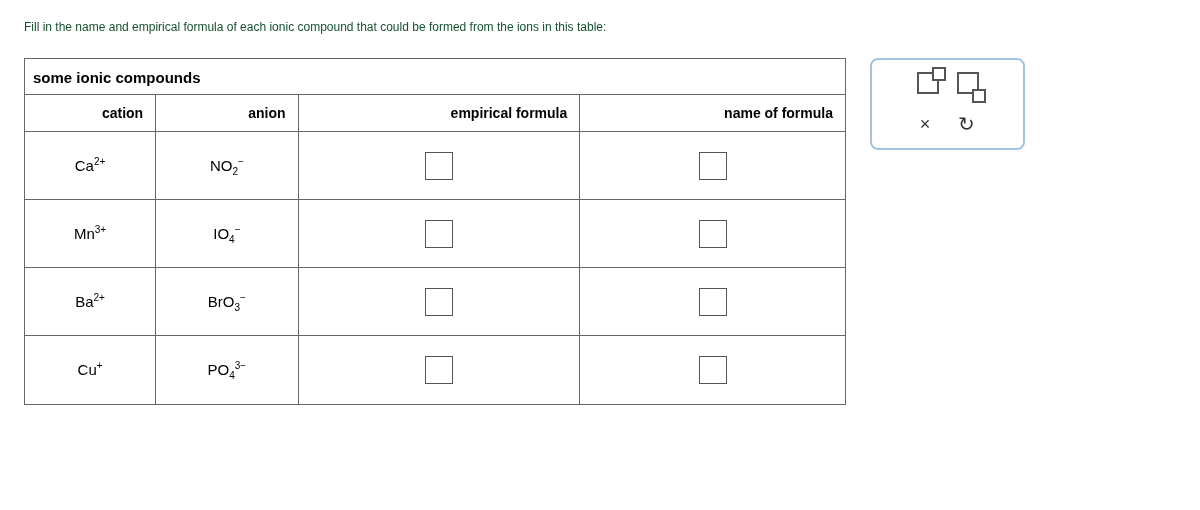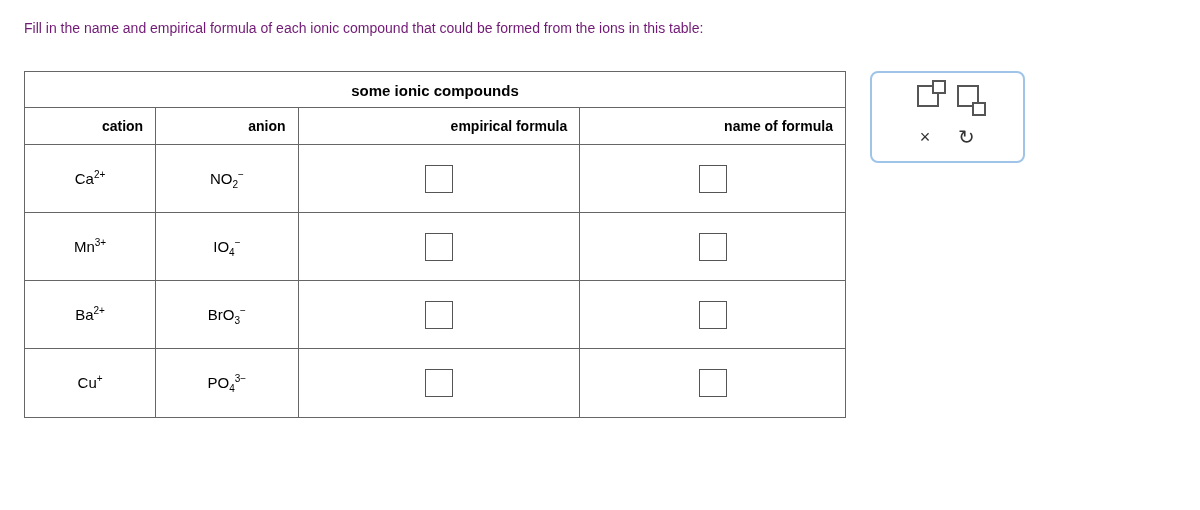--- a/index.html
+++ b/index.html
@@ -11,44 +11,44 @@
       overflow: hidden;
       position: relative;
     }
 
     .page-container {
       padding: 18px 24px;
       position: relative;
     }
 
     .instruction-text {
-      font-size: 14px;
-      color: #701a75;
-      margin-bottom: 32px;
+      font-size: 12px;
+      color: #14532d;
+      margin-bottom: 22px;
       line-height: 1.5;
     }
 
     .main-layout {
       display: flex;
       align-items: flex-start;
       gap: 24px;
     }
 
     
     .table-wrapper {
       border: 1.5px solid #666;
     }
 
     table {
       border-collapse: collapse;
       width: 820px;
     }
 
     .table-title-row td {
-      text-align: center;
+      text-align: left;
       font-weight: bold;
       font-size: 15px;
       padding: 10px 8px 8px 8px;
       border-bottom: 1.5px solid #666;
       background: #fff;
     }
 
     .header-row th {
       font-weight: bold;
       font-size: 14px;

